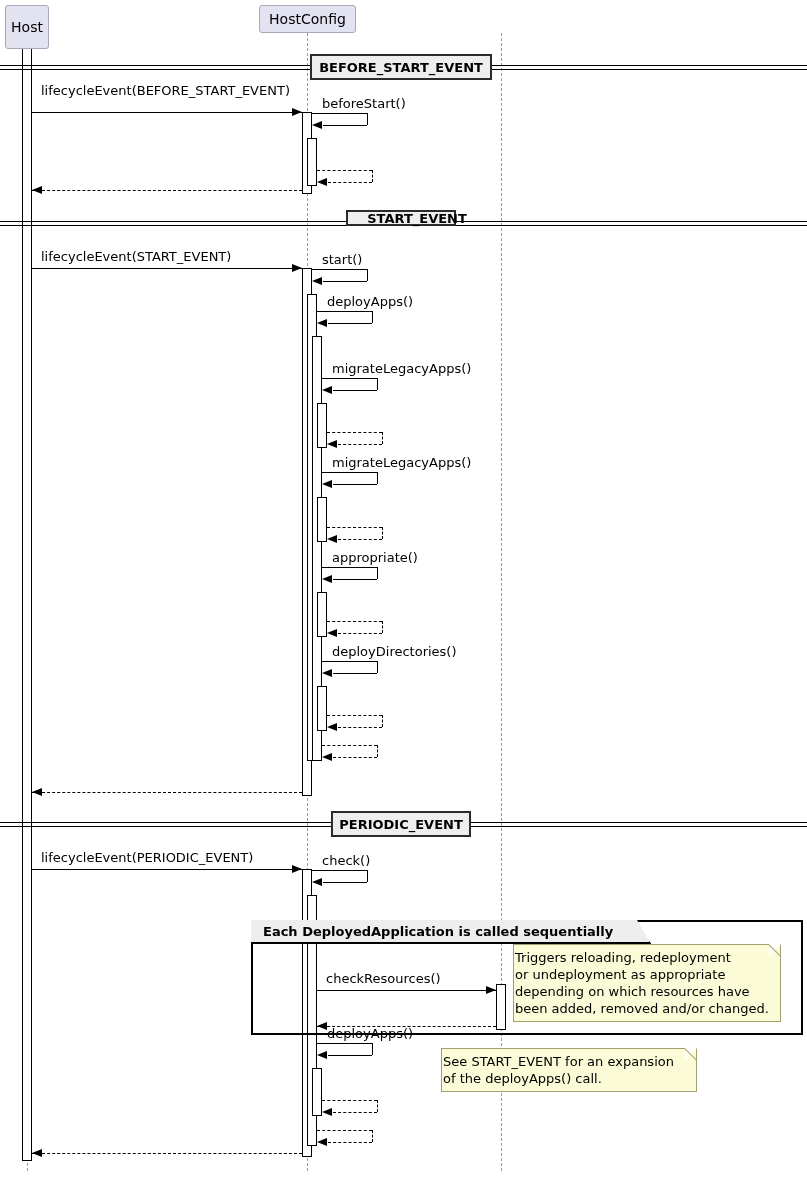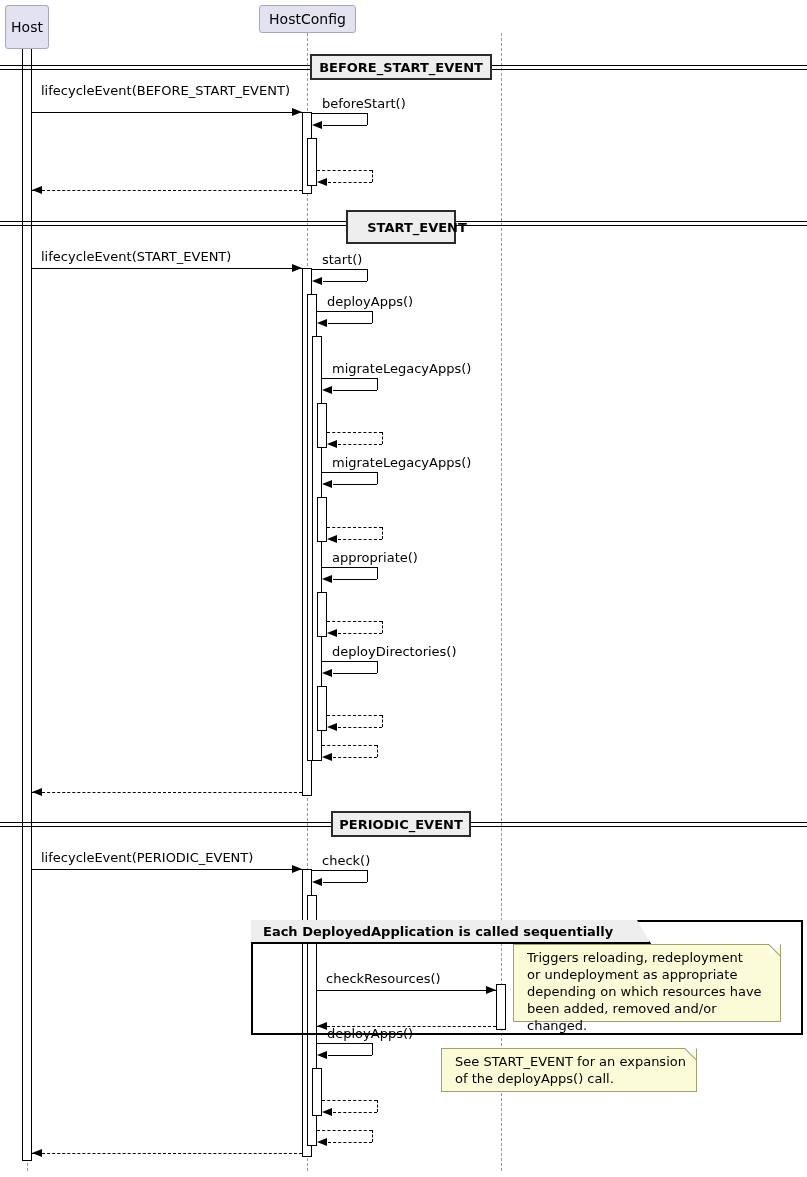--- a/index.html
+++ b/index.html
@@ -133,21 +133,21 @@
   }
   
   .note {
     position: absolute;
     box-sizing: border-box;
     background: #FBFBD8;
     border: 1px solid #A0A070;
     color: #000000;
     font-size: 13px;
     line-height: 17px;
-    padding: 4px 8px 4px 13px;
+    padding: 4px 8px 4px 1px;
     white-space: pre-line;
   }
   .note-fold {
     position: absolute;
     width: 0; height: 0;
     border-left: 12px solid #ffffff;
     border-bottom: 12px solid transparent;
   }
   .note-fold-line {
     position: absolute;
@@ -284,18 +284,18 @@
 been added, removed and/or changed.</div>
     <div class="note-fold" style="left: 769px; top: 944px; z-index: 31;"></div>
     <div class="note-fold-line" style="left: 769px; top: 944px; z-index: 32;"></div>
     <div class="note" style="left: 441px; top: 1048px; width: 256px; height: 44px; z-index: 30;">See START_EVENT for an expansion
 of the deployApps() call.</div>
     <div class="note-fold" style="left: 685px; top: 1048px; z-index: 31;"></div>
     <div class="note-fold-line" style="left: 685px; top: 1048px; z-index: 32;"></div>
     <div class="divider-lines" style="top: 65px; z-index: 40;"></div>
     <div class="divider-label" style="left: 310px; top: 54px; width: 182px; height: 26px; z-index: 41;">BEFORE_START_EVENT</div>
     <div class="divider-lines" style="top: 221px; z-index: 40;"></div>
-    <div class="divider-label" style="left: 346px; top: 210px; width: 110px; height: 34px; z-index: 41; padding-left: 42px;">START_EVENT</div>
+    <div class="divider-label" style="left: 346px; top: 210px; width: 110px; height: 16px; z-index: 41; padding-left: 42px;">START_EVENT</div>
     <div class="divider-lines" style="top: 822px; z-index: 40;"></div>
     <div class="divider-label" style="left: 331px; top: 811px; width: 140px; height: 26px; z-index: 41;">PERIODIC_EVENT</div>
     <div class="participant" style="left: 5px; top: 5px; width: 44px; height: 44px; z-index: 50;">Host</div>
     <div class="participant" style="left: 259px; top: 5px; width: 97px; height: 28px; z-index: 50;">HostConfig</div>
   </div>
 
 </body></html>

